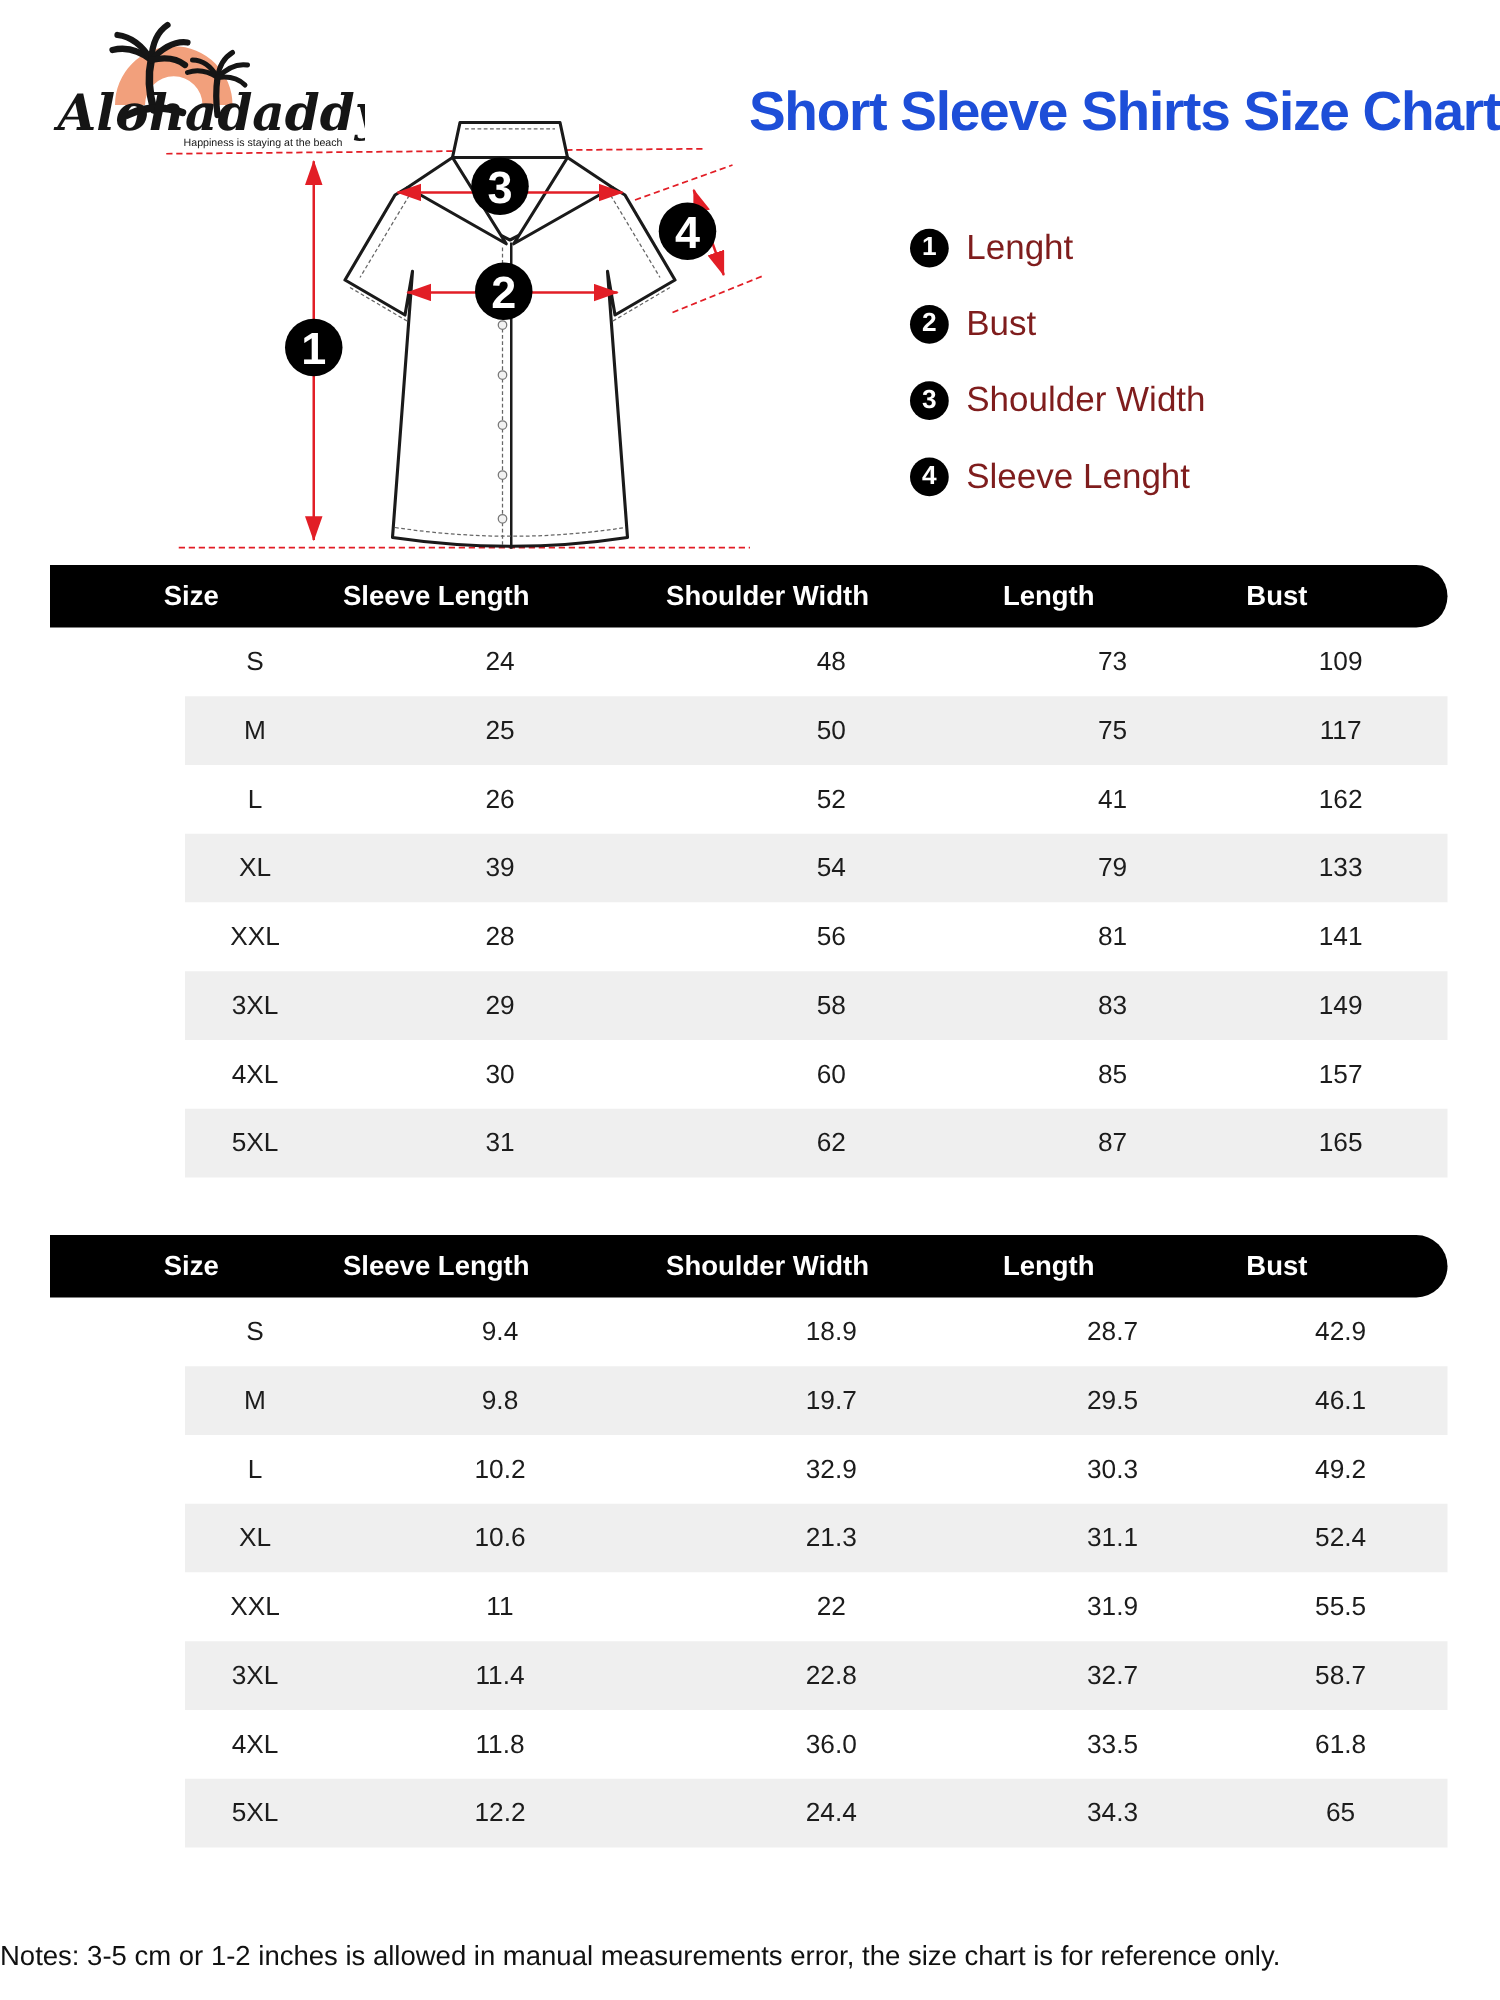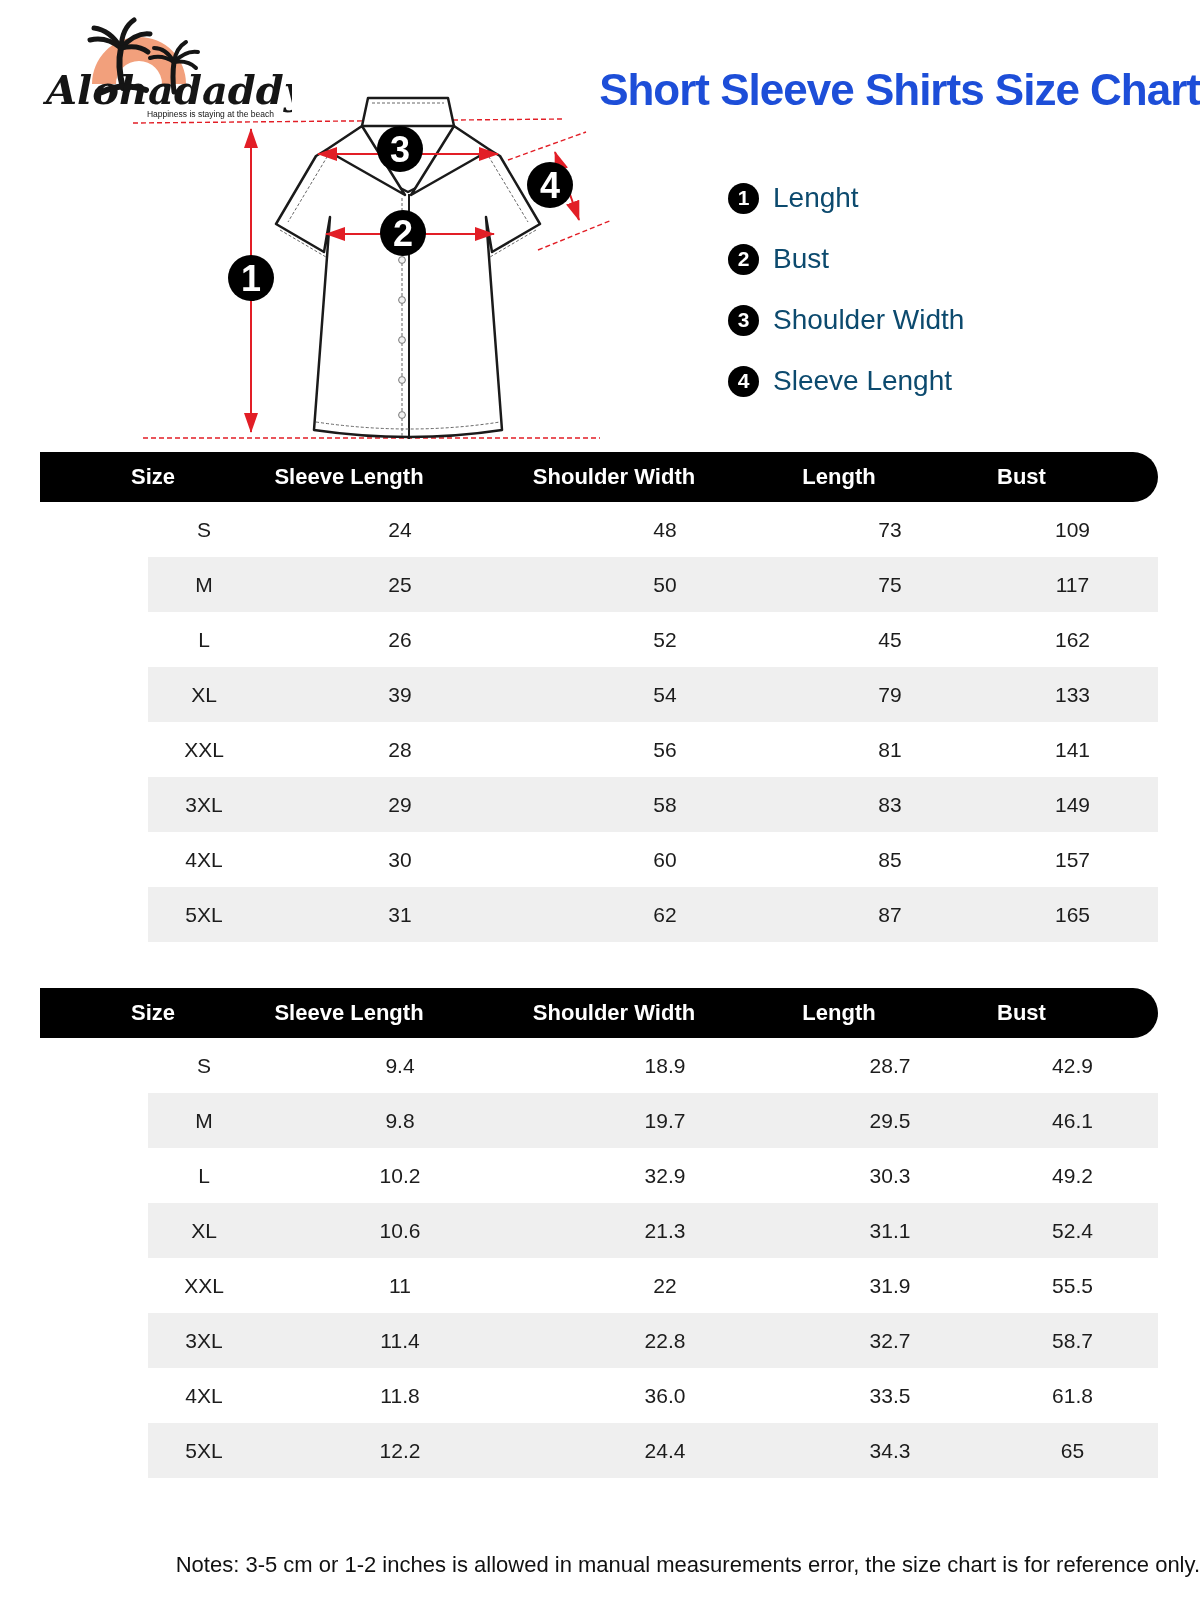--- a/index.html
+++ b/index.html
@@ -16,21 +16,21 @@
   }
   
   .shirt-svg{position:absolute;left:118px;top:92px;width:505px;height:370px;}
   .legend{position:absolute;left:728px;top:180px;display:flex;flex-direction:column;gap:25px;}
   .legend-item{display:flex;align-items:center;gap:14px;height:36px;}
   .legend-num{
     width:31px;height:31px;border-radius:50%;background:#000;color:#fff;
     display:flex;align-items:center;justify-content:center;
     font-size:21px;font-weight:bold;flex:0 0 31px;
   }
-  .legend-label{font-size:28px;color:#0c4a6e;}
+  .legend-label{font-size:28px;color:#7f1d1d;}
   
   .size-table{position:absolute;left:40px;width:1118px;height:490px;}
   .size-table.cm{top:452px;}
   .size-table.inch{top:988px;}
   .unit-bar{
     position:absolute;left:0;top:0;width:108px;height:100%;background:#000;
     display:flex;align-items:center;justify-content:center;
   }
   .unit-label{color:#fff;font-weight:bold;font-size:42px;letter-spacing:0px;}
   .size-table.inch .unit-label{font-size:34px;}
@@ -42,21 +42,21 @@
   .th{color:#fff;font-weight:bold;font-size:22px;text-align:center;}
   .tbody{margin-left:108px;}
   .trow{
     display:grid;grid-template-columns:112px 280px 250px 200px 165px;
     height:55px;align-items:center;background:#ffffff;
   }
   .trow.alt{background:#efefef;}
   .td{font-size:21px;text-align:center;color:#1c1c1c;}
   
   .notes{
-    position:absolute;top:1530px;left:0;right:0;text-align:right;
+    position:absolute;top:1530px;left:0;right:0;text-align:left;
     font-size:22px;color:#111;
   }
 </style>
 </head>
 <body>
 
 <svg class="logo" viewBox="0 0 270 118">
 
   <path d="M70,80 A47,47 0 0 1 164,80 L140,80 A23,23 0 0 0 94,80 Z" fill="#f2a07c" stroke="none"></path>
 
@@ -202,21 +202,21 @@
         <div class="td">M</div>
         <div class="td">25</div>
         <div class="td">50</div>
         <div class="td">75</div>
         <div class="td">117</div>
       </div>
       <div class="trow">
         <div class="td">L</div>
         <div class="td">26</div>
         <div class="td">52</div>
-        <div class="td">45</div>
+        <div class="td">41</div>
         <div class="td">162</div>
       </div>
       <div class="trow alt">
         <div class="td">XL</div>
         <div class="td">39</div>
         <div class="td">54</div>
         <div class="td">79</div>
         <div class="td">133</div>
       </div>
       <div class="trow">

